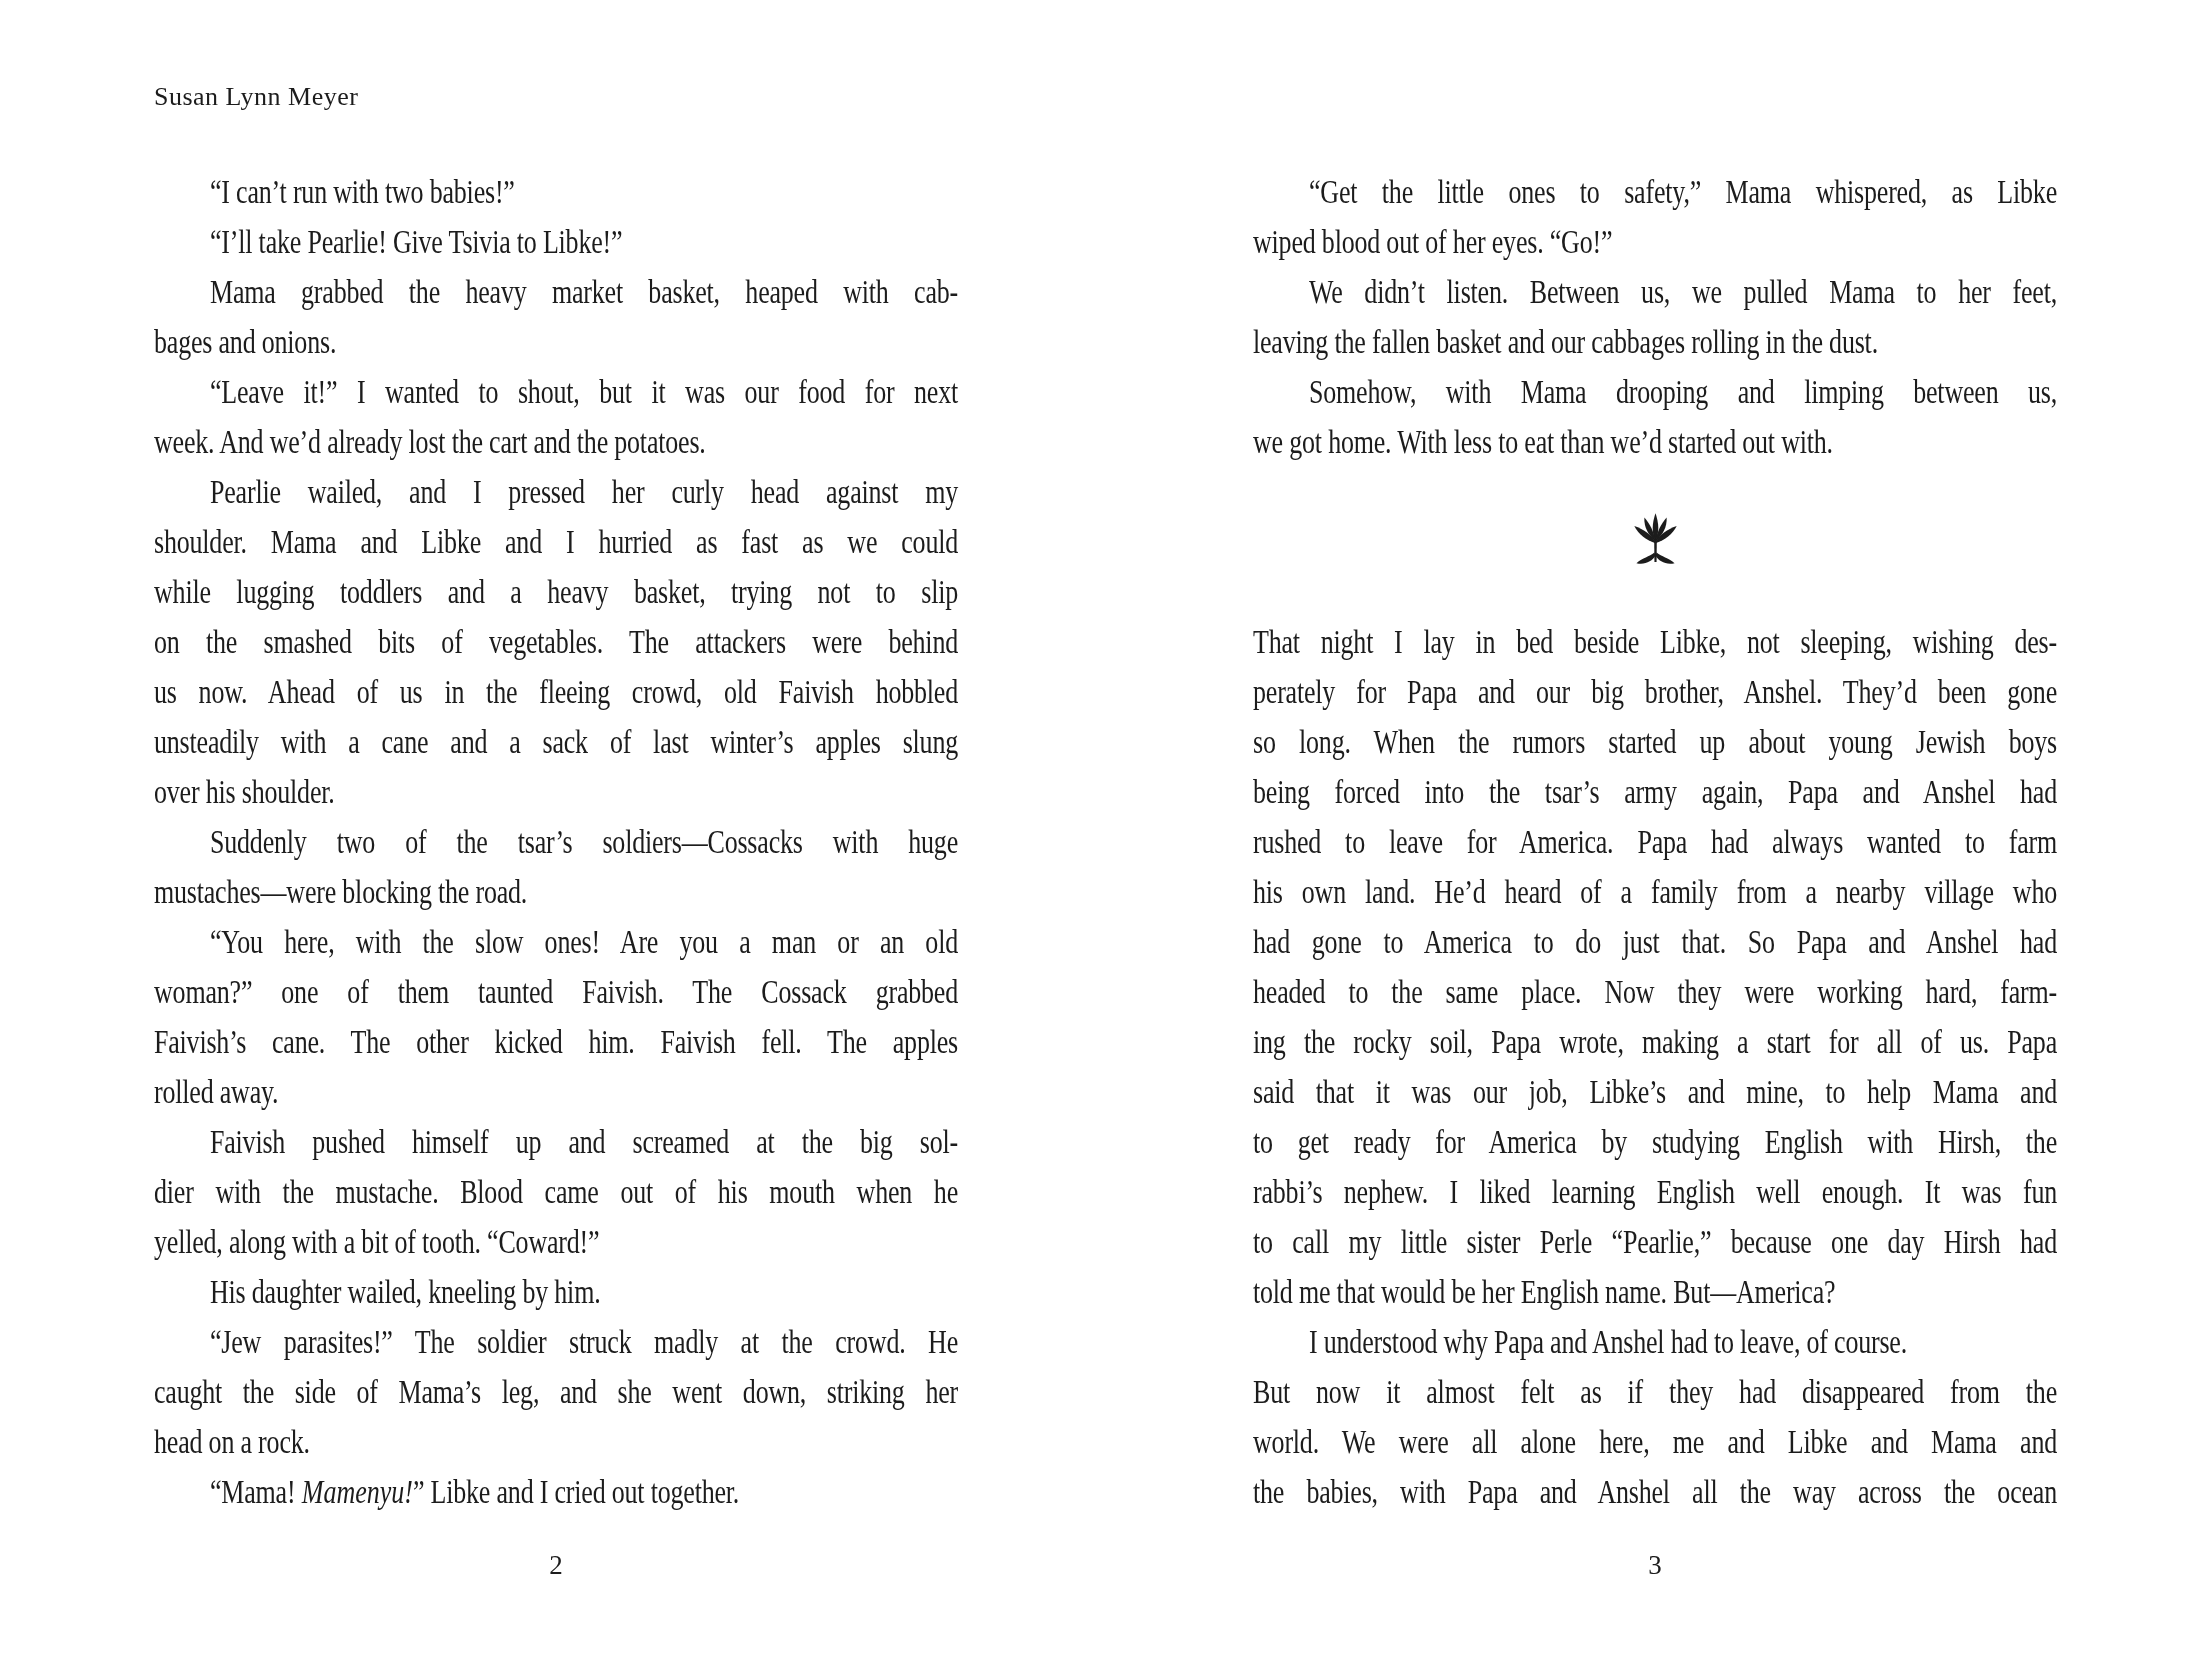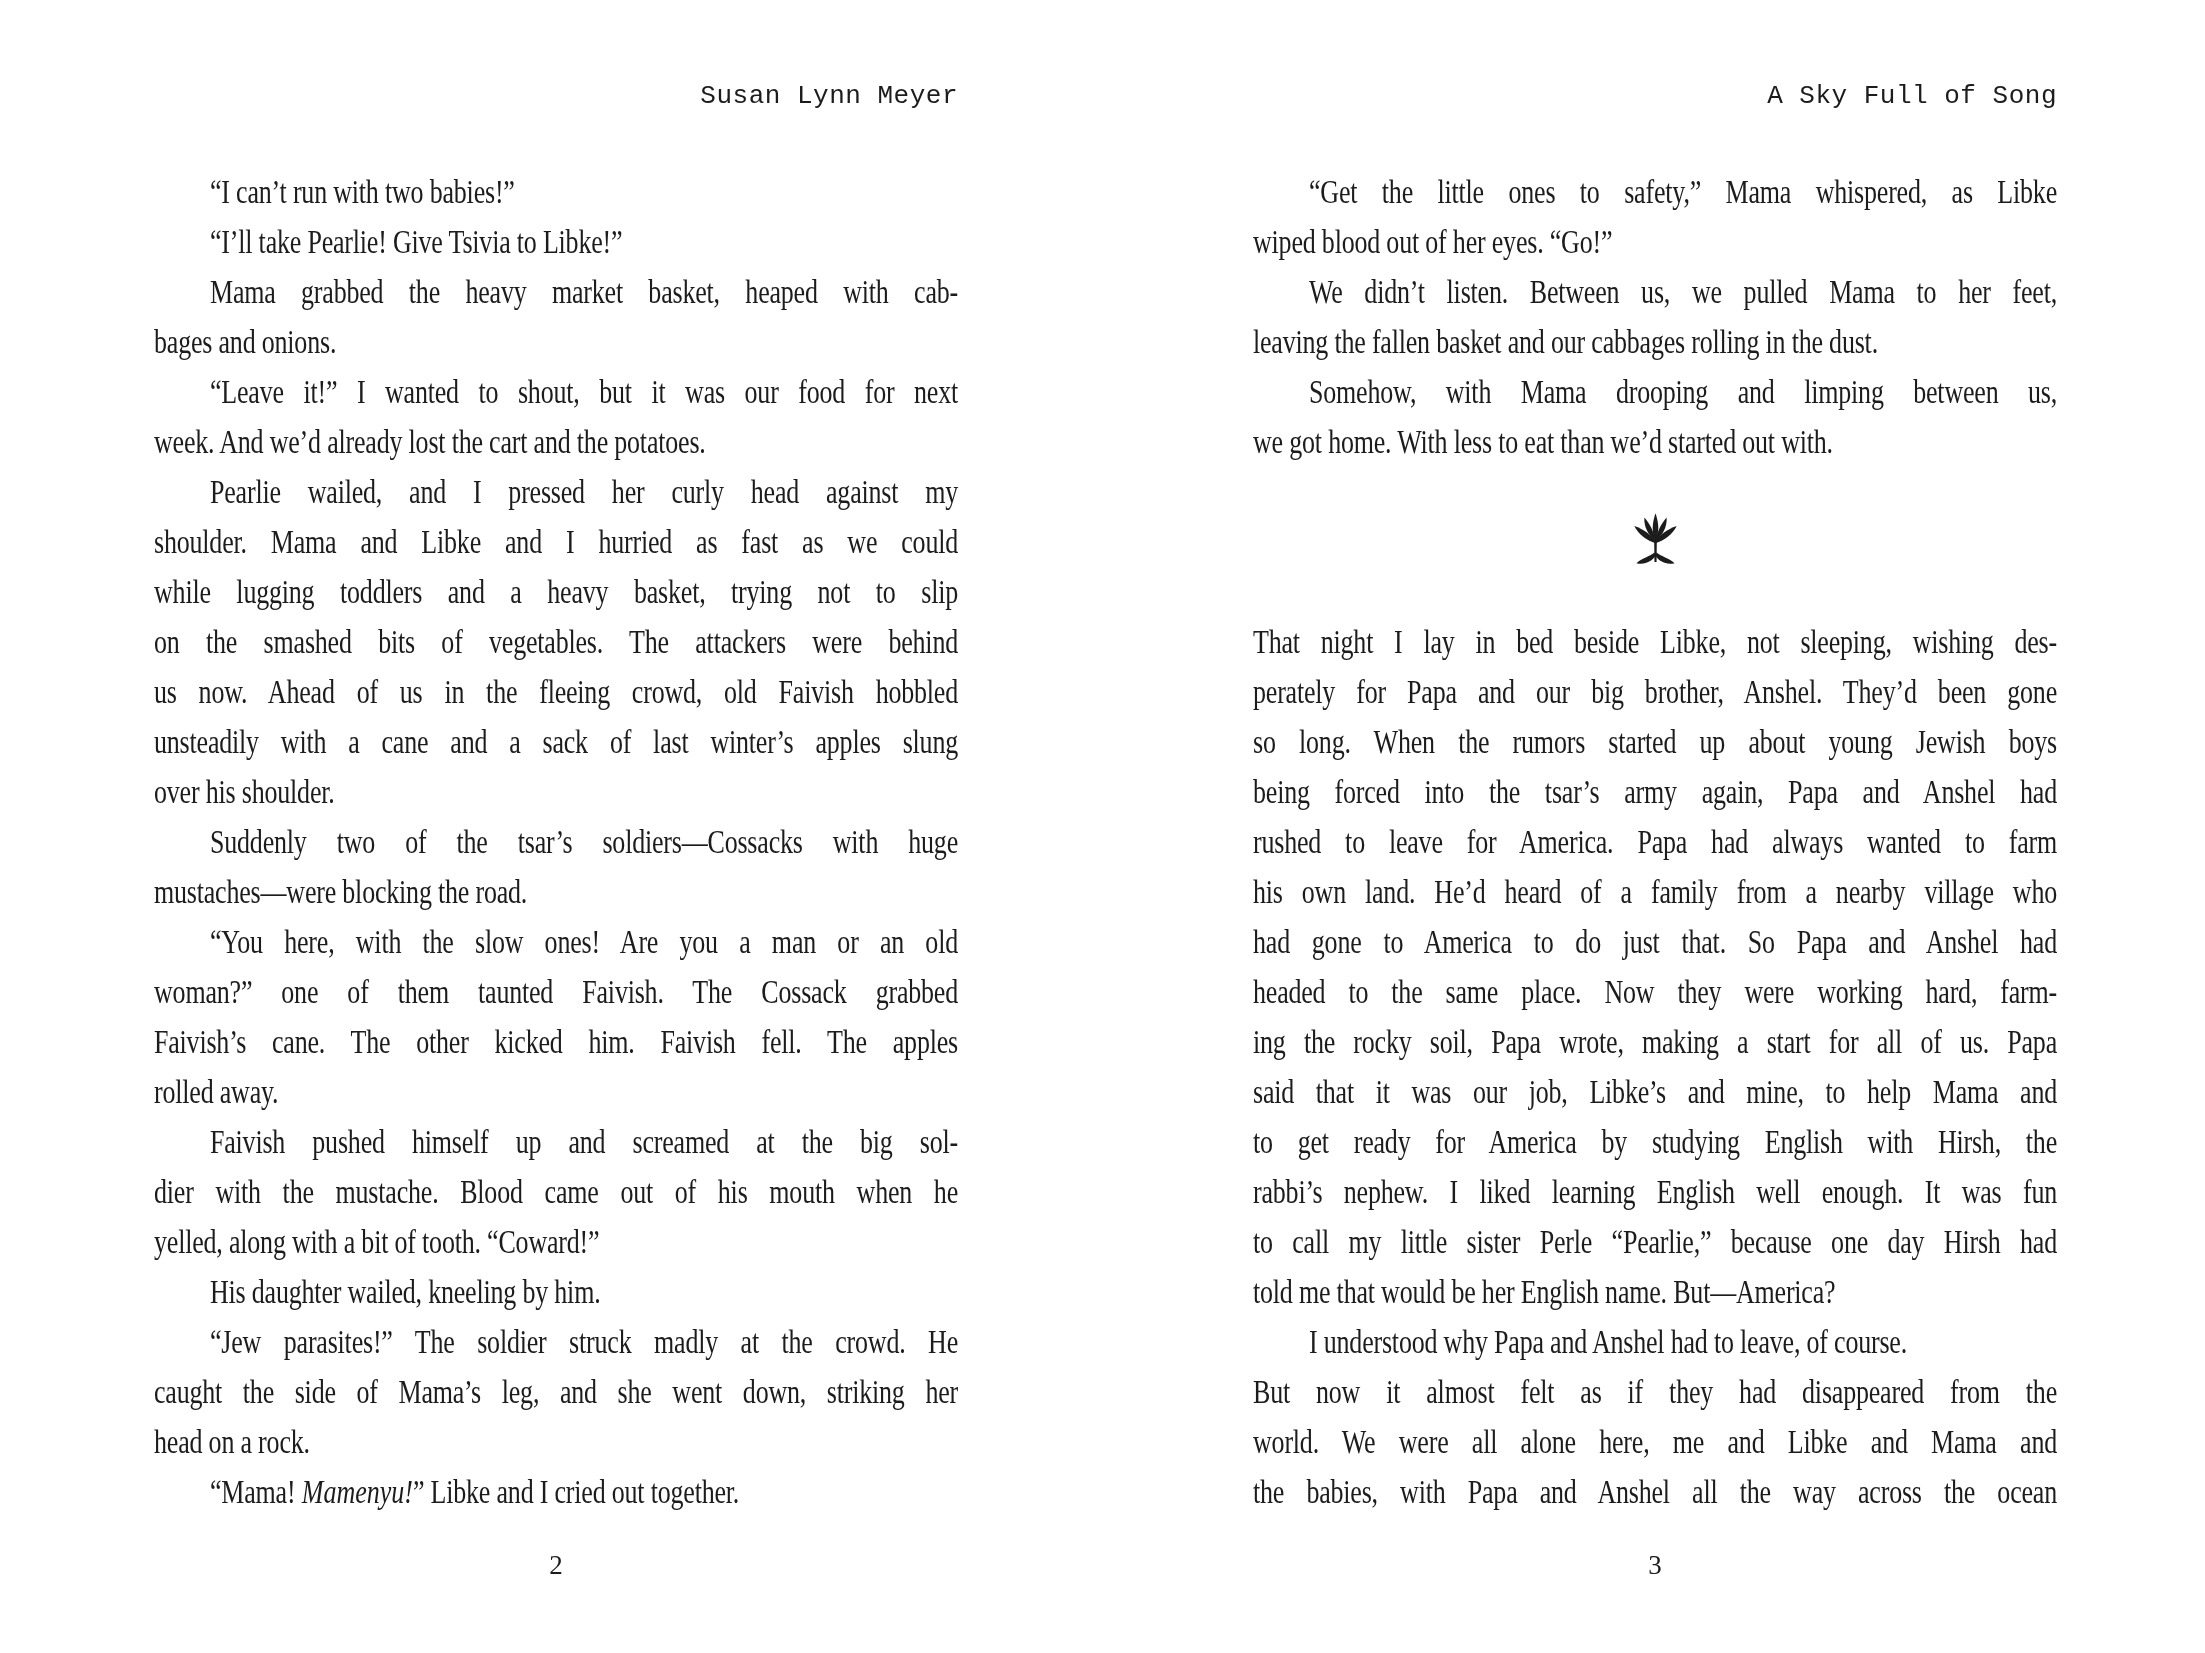--- a/index.html
+++ b/index.html
@@ -5,21 +5,21 @@
   html,body { margin:0; padding:0; background:#ffffff; }
   .spread {
     position:relative; width:2205px; height:1654px; background:#ffffff;
     font-family:"Liberation Serif", serif; color:#1c1c1c; overflow:hidden;
   }
   .page { position:absolute; top:0; width:804px; height:1654px; }
   .page-left  { left:154px; }
   .page-right { left:1253px; }
   .running-header {
     position:absolute; top:76px; left:0; width:100%; height:41px; line-height:41px;
-    text-align:right; font-size:26px; letter-spacing:0.5px; white-space:nowrap;font-family:Liberation Mono, monospace;
+    text-align:left; font-size:26px; letter-spacing:0.5px; white-space:nowrap;
   }
   .page-body { position:absolute; top:168px; left:0; width:804px; }
   .line {
     height:50px; line-height:50px; font-size:26px; letter-spacing:-0.2px;
     text-align:justify; text-align-last:justify;
     transform:scaleY(1.28); transform-origin:0 50%;
     white-space:normal; overflow:visible;
   }
   .line.natural { text-align:left; text-align-last:left; }
   .line.indent { text-indent:56px; }
@@ -66,21 +66,20 @@
         <div class="line indent natural">His daughter wailed, kneeling by him.</div>
         <div class="line indent">“Jew parasites!” The soldier struck madly at the crowd. He</div>
         <div class="line">caught the side of Mama’s leg, and she went down, striking her</div>
         <div class="line natural">head on a rock.</div>
         <div class="line indent natural"><span>“Mama! </span><i>Mamenyu!</i><span>” Libke and I cried out together.</span></div>
       </div>
     <div class="page-number">2</div>
   </div>
 
   <div class="page page-right">
-    <div class="running-header">A Sky Full of Song</div>
     <div class="page-body">
         <div class="line indent">“Get the little ones to safety,” Mama whispered, as Libke</div>
         <div class="line natural">wiped blood out of her eyes. “Go!”</div>
         <div class="line indent">We didn’t listen. Between us, we pulled Mama to her feet,</div>
         <div class="line natural">leaving the fallen basket and our cabbages rolling in the dust.</div>
         <div class="line indent">Somehow, with Mama drooping and limping between us,</div>
         <div class="line natural">we got home. With less to eat than we’d started out with.</div>
         <div class="ornament-block">
   <svg width="53" height="66" viewBox="0 0 100 120" aria-hidden="true">
     <g fill="#1c1c1c">

